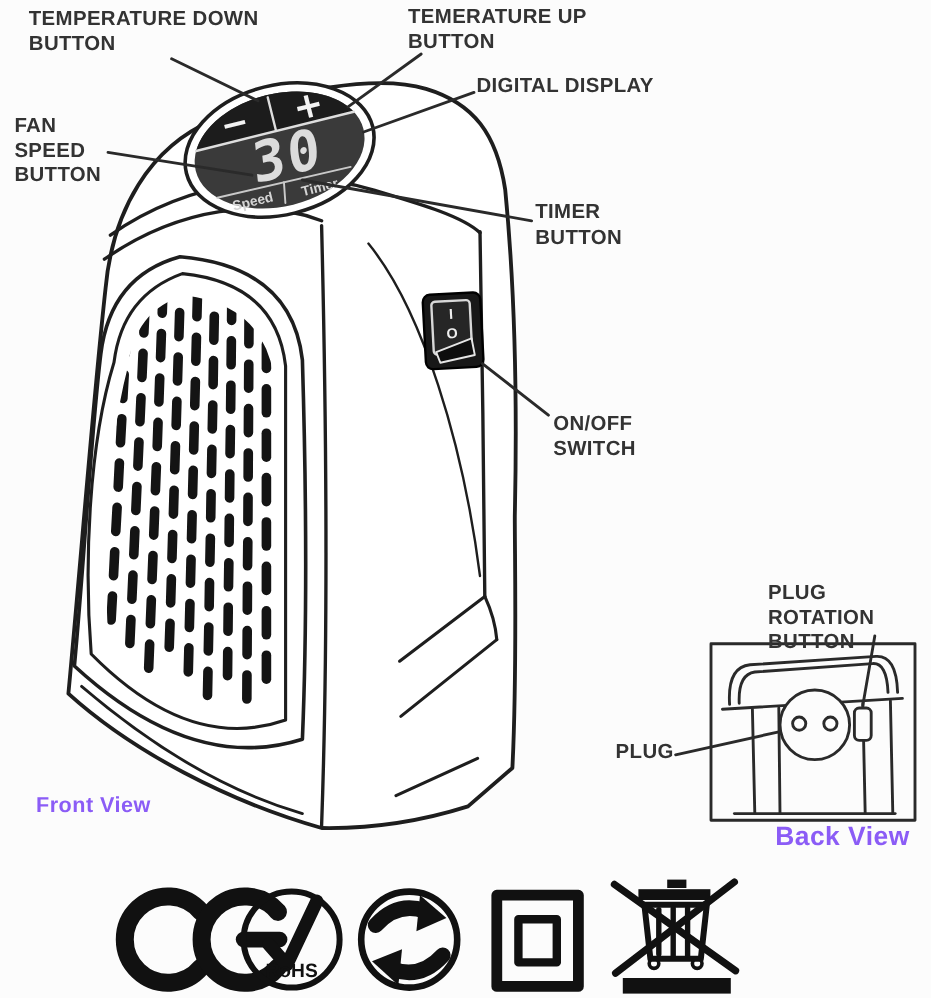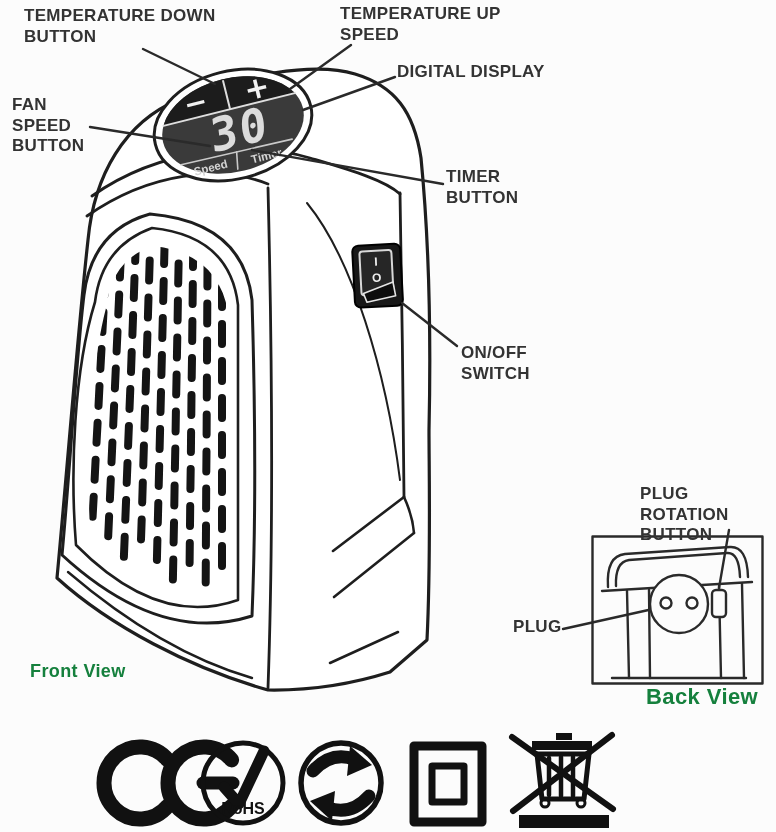--- a/index.html
+++ b/index.html
@@ -1,21 +1,21 @@
 <!DOCTYPE html>
 <html><head>
 <meta charset="utf-8">
 <style>
   html,body{margin:0;padding:0;background:#ffffff;}
   #stage{position:relative;width:776px;height:832px;background:#fcfcfc;overflow:hidden;
          font-family:"Liberation Sans",sans-serif;}
   #art{position:absolute;left:0;top:0;width:776px;height:832px;}
   .callout{position:absolute;color:#333333;font-size:17px;line-height:1.22;
            letter-spacing:.3px;font-weight:bold;white-space:pre-line;}
-  .viewlabel{position:absolute;color:#15803d;font-size:18px;letter-spacing:.4px;font-weight:bold;}
+  .viewlabel{position:absolute;color:#8b5cf6;font-size:18px;letter-spacing:.4px;font-weight:bold;}
   .cap{text-transform:none;}
 </style>
 </head>
 <body>
 
 <div id="stage">
 
 <svg id="art" viewBox="0 0 776 832" fill="none" stroke-linecap="round" stroke-linejoin="round">
 
   <defs>
@@ -243,21 +243,21 @@
       <circle cx="545" cy="803" r="4" stroke-width="3"></circle>
       <circle cx="581" cy="803" r="4" stroke-width="3"></circle>
       <path d="M 512,737 L 613,809 M 612,735 L 513,811" stroke-width="6"></path>
       <rect x="519" y="815" width="90" height="13" fill="#111111" stroke="none"></rect>
     </g>
   </g>
 </svg>
 
   <div class="callout" style="left:24px;top:6px;width:195px;">TEMPERATURE DOWN BUTTON</div>
 
-  <div class="callout" style="left:340px;top:4px;width:165px;">TEMPERATURE UP SPEED</div>
+  <div class="callout" style="left:340px;top:4px;width:165px;">TEMERATURE UP BUTTON</div>
 
   <div class="callout" style="left:397px;top:62px;width:200px;">DIGITAL DISPLAY</div>
 
   <div class="callout" style="left:446px;top:167px;width:90px;">TIMER BUTTON</div>
 
   <div class="callout" style="left:12px;top:95px;width:80px;">FAN SPEED BUTTON</div>
 
   <div class="callout" style="left:461px;top:343px;width:95px;">ON/OFF SWITCH</div>
 
   <div class="callout" style="left:640px;top:484px;width:140px;">PLUG ROTATION BUTTON</div>

